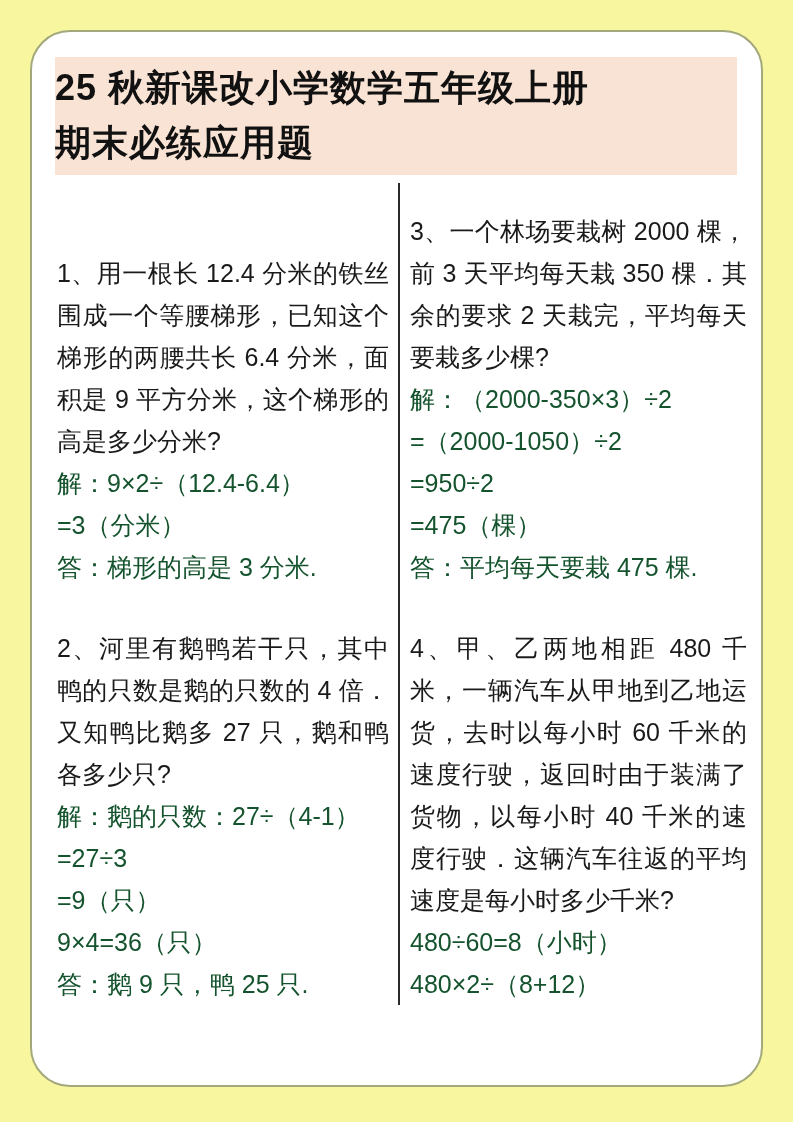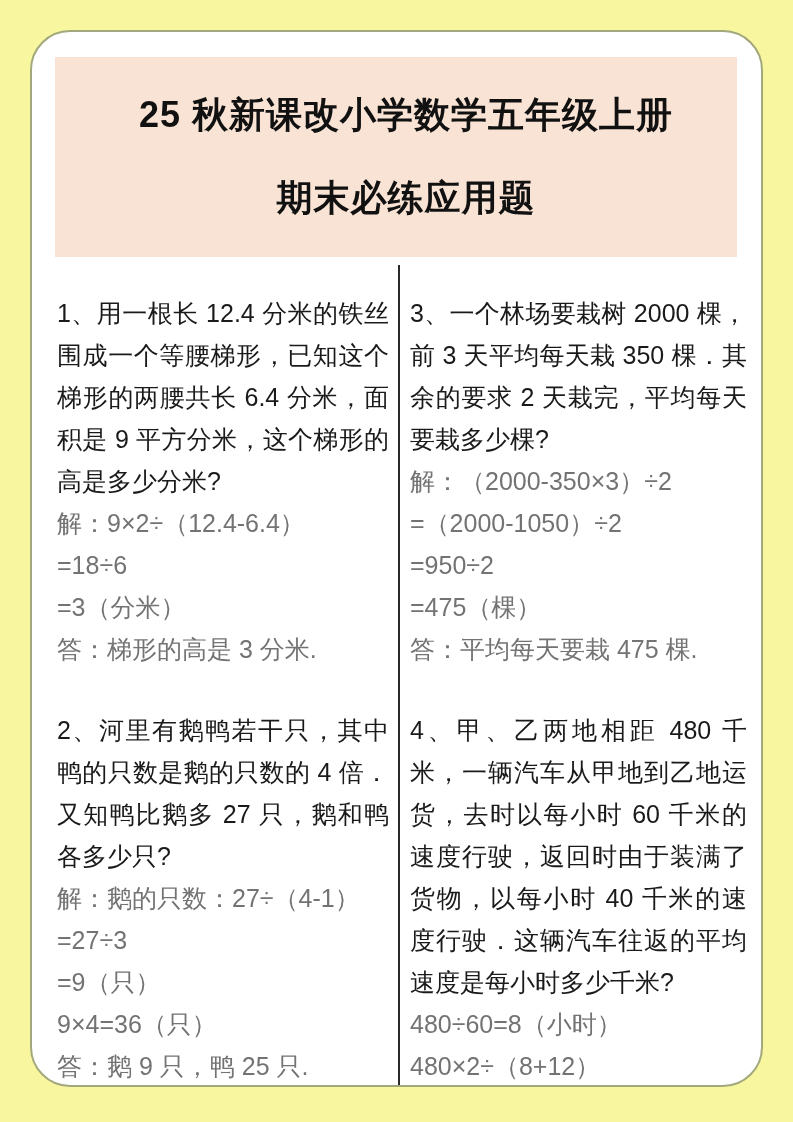--- a/index.html
+++ b/index.html
@@ -17,27 +17,26 @@
     position: absolute;
     left: 30px; top: 30px;
     width: 733px; height: 1057px;
     background: #ffffff;
     border: 2px solid #a2a87c;
     border-radius: 40px;
     overflow: hidden;
   }
   .title-block {
     margin: 25px 24px 0 23px;
-    height: 200px;
+    height: 118px;
     background: #f9e3d4;
     display: flex;
     flex-direction: column;
     justify-content: space-evenly;
-    align-items: center;
-    padding-left: 20px;
+    align-items: flex-start;
   }
   .title-line {
     font-size: 36px;
     font-weight: bold;
     color: #111111;
     letter-spacing: 1px;
     white-space: nowrap;
   }
   .content {
     display: flex;
@@ -57,42 +56,41 @@
   .question {
     font-size: 25px;
     line-height: 42px;
     color: #1a1a1a;
     text-align: justify;
     text-justify: inter-ideograph;
   }
   .sol-line {
     font-size: 25px;
     line-height: 42px;
-    color: #737373;
+    color: #14532d;
   }
 </style>
 </head>
 <body>
 
 <div class="page">
   <div class="card">
 
     <div class="title-block">
       <div class="title-line">25 秋新课改小学数学五年级上册</div>
       <div class="title-line">期末必练应用题</div>
     </div>
 
     <div class="content">
 
       <div class="col left">
 
         <section class="problem-block">
           <p class="question">1、用一根长 12.4 分米的铁丝围成一个等腰梯形，已知这个梯形的两腰共长 6.4 分米，面积是 9 平方分米，这个梯形的高是多少分米?</p>
           <p class="sol-line">解：9×2÷（12.4-6.4）</p>
-          <p class="sol-line">=18÷6</p>
           <p class="sol-line">=3（分米）</p>
           <p class="sol-line">答：梯形的高是 3 分米.</p>
         </section>
 
         <section class="problem-block">
           <p class="question">2、河里有鹅鸭若干只，其中鸭的只数是鹅的只数的 4 倍．又知鸭比鹅多 27 只，鹅和鸭各多少只?</p>
           <p class="sol-line">解：鹅的只数：27÷（4-1）</p>
           <p class="sol-line">=27÷3</p>
           <p class="sol-line">=9（只）</p>
           <p class="sol-line">9×4=36（只）</p>

